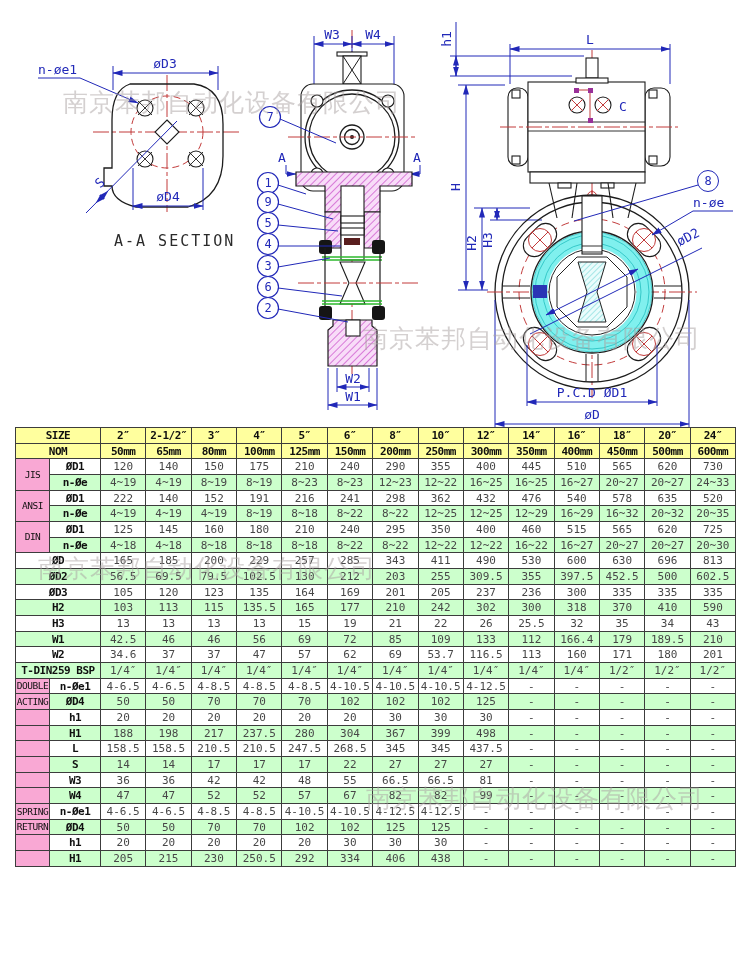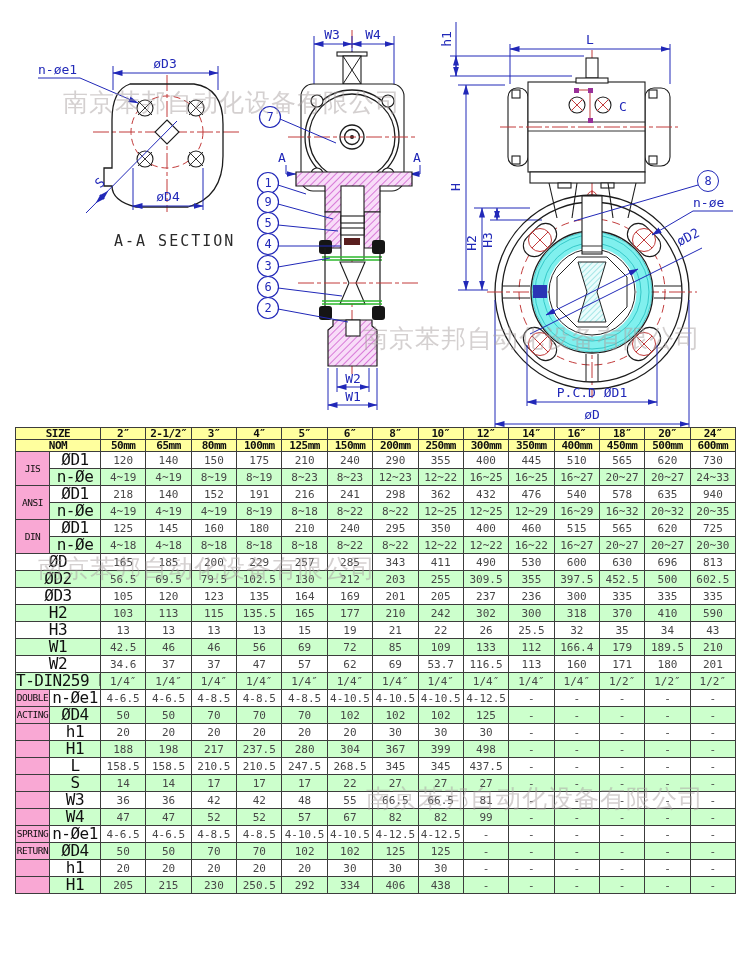--- a/index.html
+++ b/index.html
@@ -14,21 +14,21 @@
 
   
   table.spec{position:absolute;left:15px;top:427px;width:720px;height:440px;z-index:2;
       border-collapse:collapse;table-layout:fixed;font-size:11px;color:#474747;
       text-align:center;}
   .spec td{border:1px solid #3c3c3c;padding:0;line-height:1;overflow:hidden;
       white-space:nowrap;vertical-align:middle;}
   .spec td.hd{background:#ffff9e;font-weight:bold;color:#0f0f0f;font-size:11px;letter-spacing:-0.5px;}
   .spec td.nm{background:#ffff9e;font-weight:bold;color:#0f0f0f;font-size:11px;letter-spacing:-0.5px;}
   .spec td.grp{background:#f9a8d4;color:#101010;font-size:9.5px;letter-spacing:-0.5px;}
-  .spec td.lbl{color:#101010;font-size:16px;letter-spacing:-0.5px;}
+  .spec td.lbl{color:#101010;font-size:11px;letter-spacing:-0.5px;font-weight:bold;}
   .spec tr.g td.c,.spec tr.g td.lbl{background:#ccffcc;}
   .spec tr.w td.c,.spec tr.w td.lbl{background:#ffffff;}
 
   
   svg text{font-family:"DejaVu Sans Mono",monospace;fill:#2128b8;}
   .bt{font-size:13px;}
   .cn{font-size:12px;text-anchor:middle;}
   .sec{fill:#2b2b2b;font-size:15px;letter-spacing:2px;}
   .ol{stroke:#1c1c1c;fill:none;stroke-width:1.3;}
   .ol2{stroke:#1c1c1c;fill:#ffffff;stroke-width:1.1;}
@@ -428,34 +428,34 @@
           <td class="c">16~25</td>
           <td class="c">16~25</td>
           <td class="c">16~27</td>
           <td class="c">20~27</td>
           <td class="c">20~27</td>
           <td class="c">24~33</td>
         </tr>
         <tr class="w">
           <td class="grp" rowspan="2">ANSI</td>
           <td class="lbl">ØD1</td>
-          <td class="c">218</td>
+          <td class="c">222</td>
           <td class="c">140</td>
           <td class="c">152</td>
           <td class="c">191</td>
           <td class="c">216</td>
           <td class="c">241</td>
           <td class="c">298</td>
           <td class="c">362</td>
           <td class="c">432</td>
           <td class="c">476</td>
           <td class="c">540</td>
           <td class="c">578</td>
           <td class="c">635</td>
-          <td class="c">940</td>
+          <td class="c">520</td>
         </tr>
         <tr class="g">
           <td class="lbl">n-Øe</td>
           <td class="c">4~19</td>
           <td class="c">4~19</td>
           <td class="c">4~19</td>
           <td class="c">8~19</td>
           <td class="c">8~18</td>
           <td class="c">8~22</td>
           <td class="c">8~22</td>

